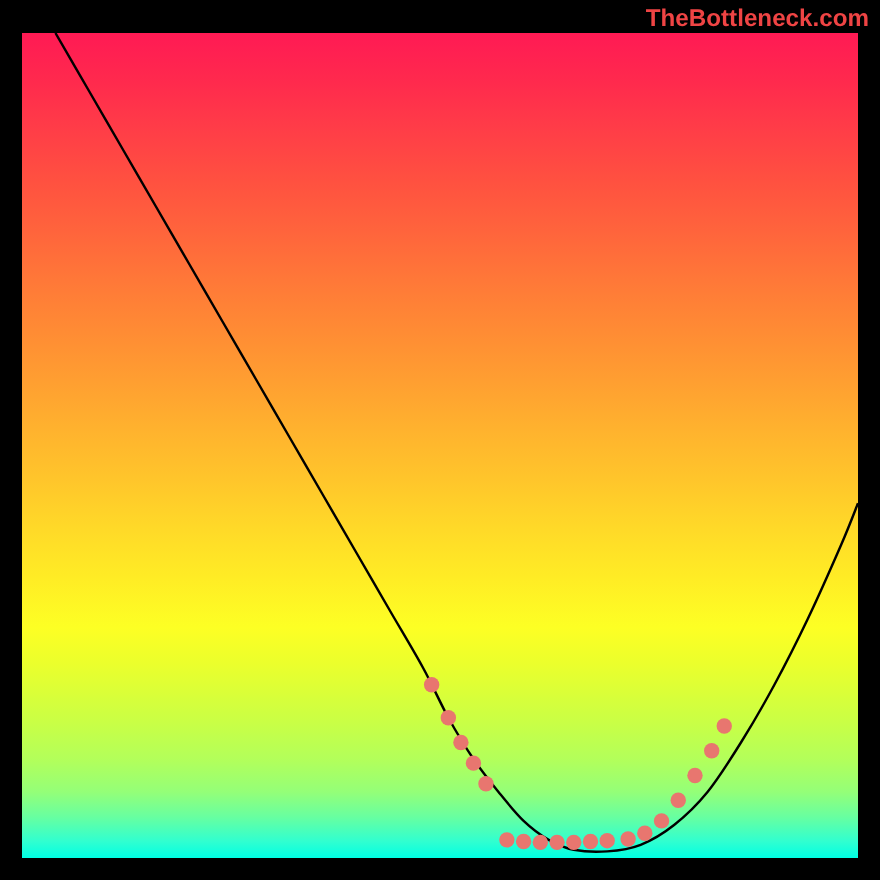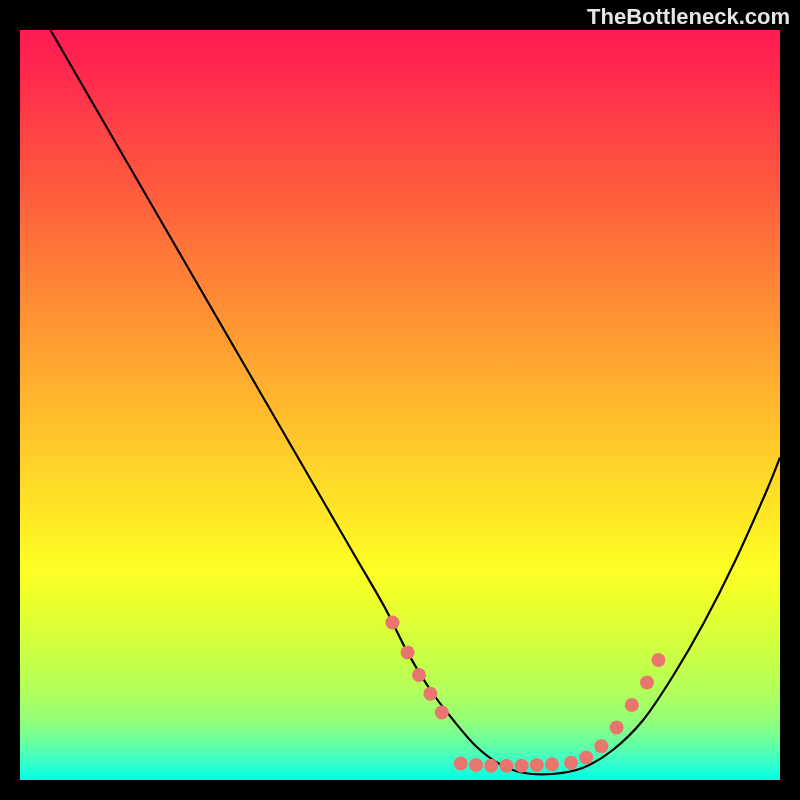--- a/index.html
+++ b/index.html
@@ -8,21 +8,21 @@
     height: 800px;
     background: #000000;
     position: relative;
     font-family: Arial, Helvetica, sans-serif;
     overflow: hidden;
   }
   .watermark {
     position: absolute;
     top: 4px;
     right: 10px;
-    color: #e5e5e5;
+    color: #ef4444;
     font-size: 22px;
     font-weight: bold;
     z-index: 10;
   }
   .plot-area {
     position: absolute;
     left: 20px;
     top: 30px;
     width: 760px;
     height: 750px;

